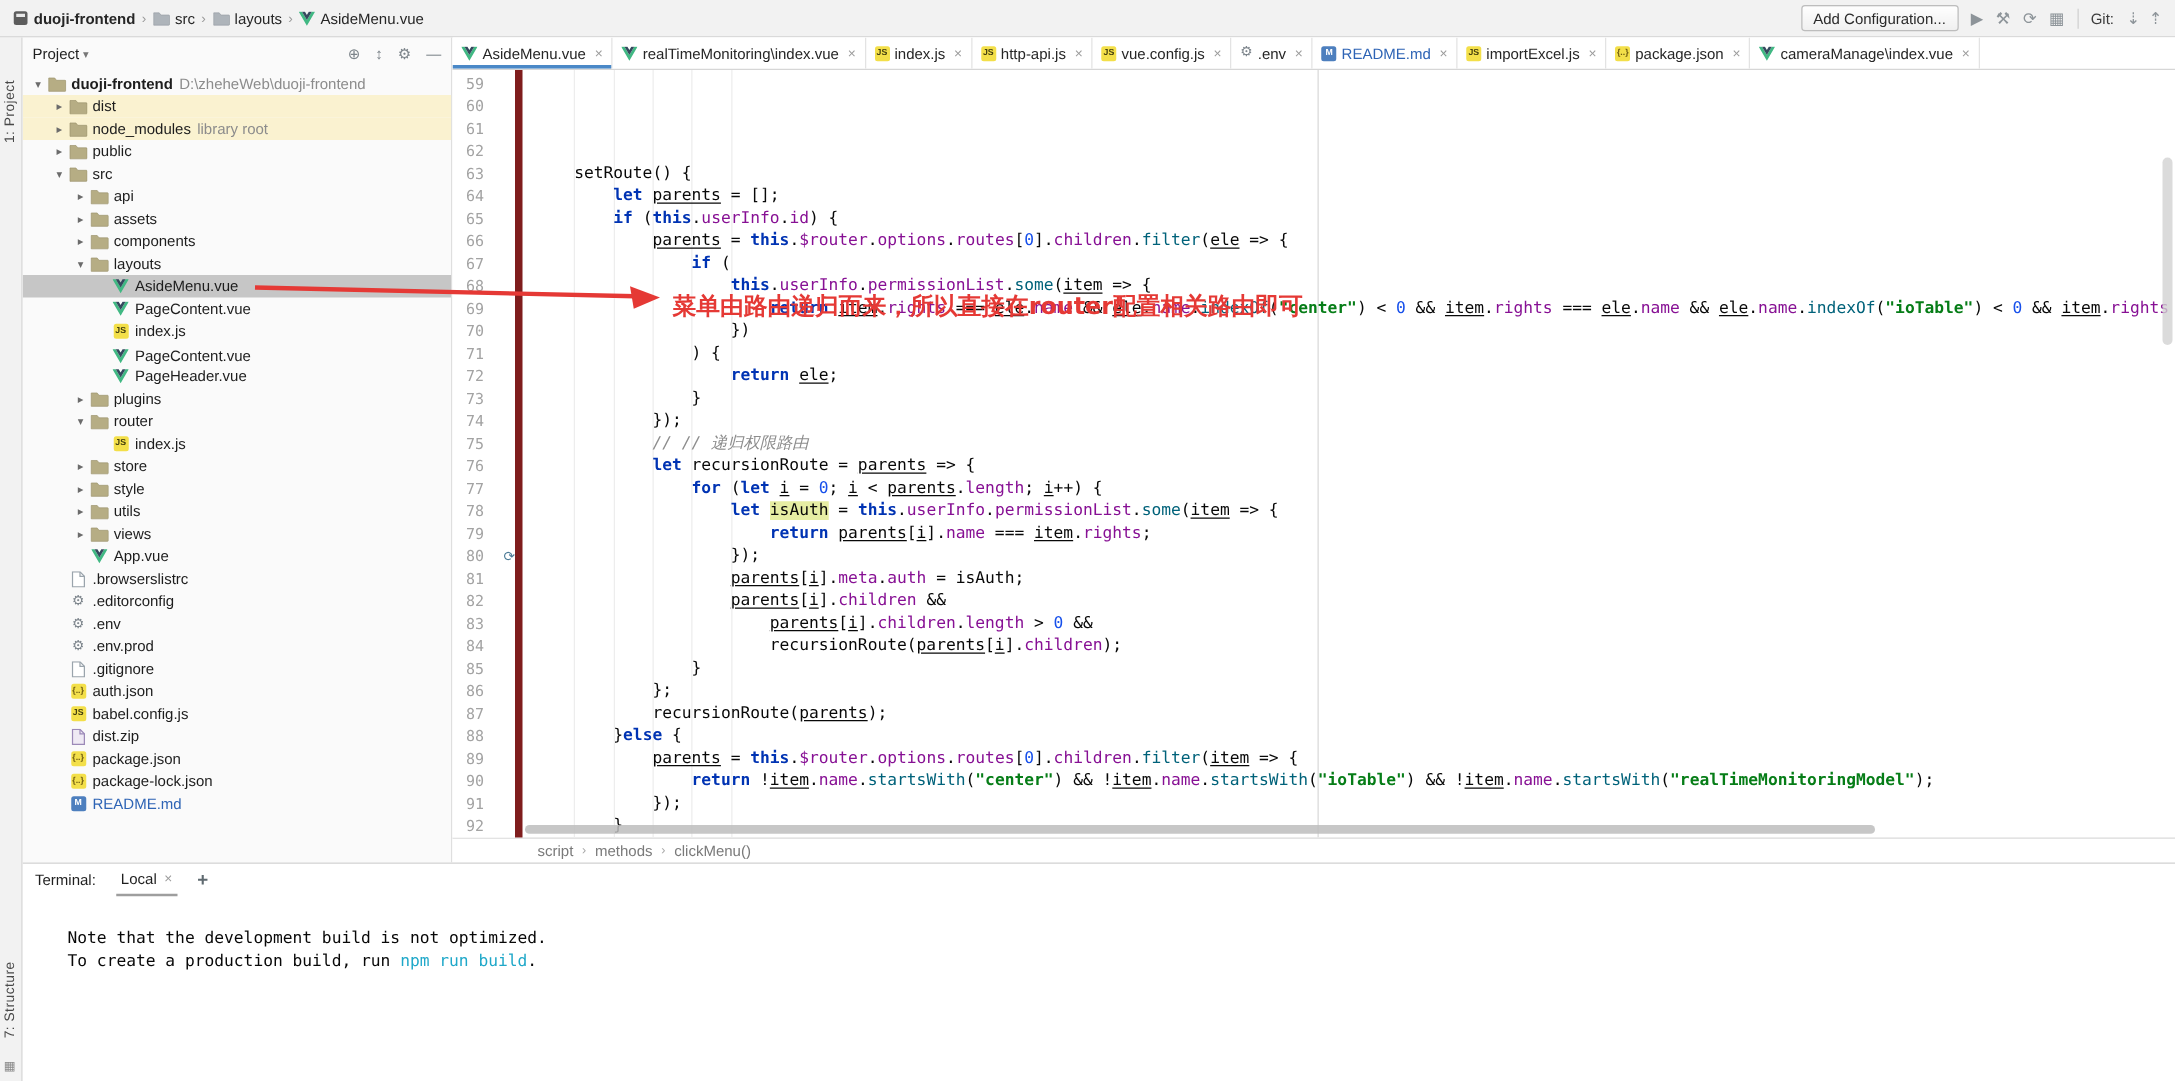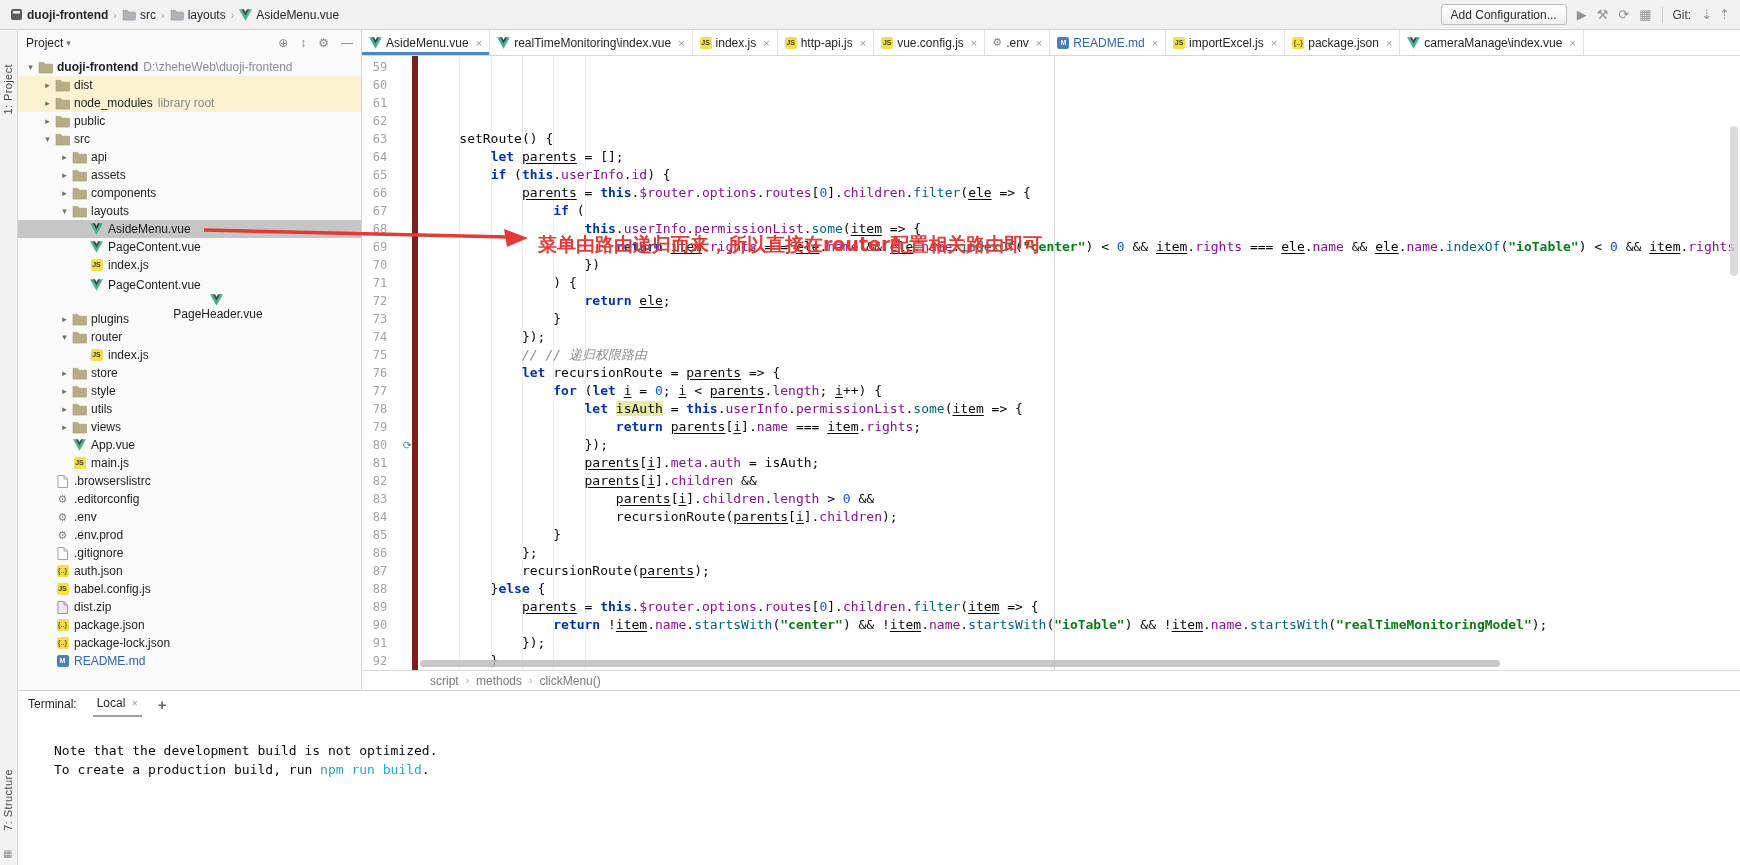--- a/index.html
+++ b/index.html
@@ -317,21 +317,21 @@
               <div class="trow" style="padding-left: 57px; align-items: flex-end;">
                 <span class="chev"></span>
                 <span class="ficon">
                   <svg width="13" height="12" viewBox="0 0 16 14">
                     <path d="M0 0h3.2L8 8.2 12.8 0H16L8 14z" fill="#41B883"></path>
                     <path d="M3.2 0h2.9L8 3.3 9.9 0h2.9L8 8.2z" fill="#35495E"></path>
                   </svg>
                 </span>
                 <span class="tlabel">PageContent.vue</span>
               </div>
-              <div class="trow" style="padding-left: 57px; flex-direction: column;">
+              <div class="trow" style="padding-left: 57px;">
                 <span class="chev"></span>
                 <span class="ficon">
                   <svg width="13" height="12" viewBox="0 0 16 14">
                     <path d="M0 0h3.2L8 8.2 12.8 0H16L8 14z" fill="#41B883"></path>
                     <path d="M3.2 0h2.9L8 3.3 9.9 0h2.9L8 8.2z" fill="#35495E"></path>
                   </svg>
                 </span>
                 <span class="tlabel">PageHeader.vue</span>
               </div>
               <div class="trow" style="padding-left: 40px;">
@@ -397,27 +397,20 @@
               </div>
               <div class="trow" style="padding-left: 40px;">
                 <span class="chev"></span>
                 <span class="ficon">
                   <svg width="13" height="12" viewBox="0 0 16 14">
                     <path d="M0 0h3.2L8 8.2 12.8 0H16L8 14z" fill="#41B883"></path>
                     <path d="M3.2 0h2.9L8 3.3 9.9 0h2.9L8 8.2z" fill="#35495E"></path>
                   </svg>
                 </span>
                 <span class="tlabel">App.vue</span>
-              </div>
-              <div class="trow" style="padding-left: 40px;">
-                <span class="chev"></span>
-                <span class="ficon">
-                  <span class="bico" style="background:#f3df49;color:#45400f">JS</span>
-                </span>
-                <span class="tlabel">main.js</span>
               </div>
               <div class="trow" style="padding-left: 23px;">
                 <span class="chev"></span>
                 <span class="ficon">
                   <svg width="11" height="13" viewBox="0 0 11 13">
                     <path d="M1 .5h6L10.5 4v8.5H1z" fill="#ffffff" stroke="#9aa4ac"></path>
                     <path d="M7 .5V4h3.5" fill="none" stroke="#9aa4ac"></path>
                   </svg>
                 </span>
                 <span class="tlabel">.browserslistrc</span>

